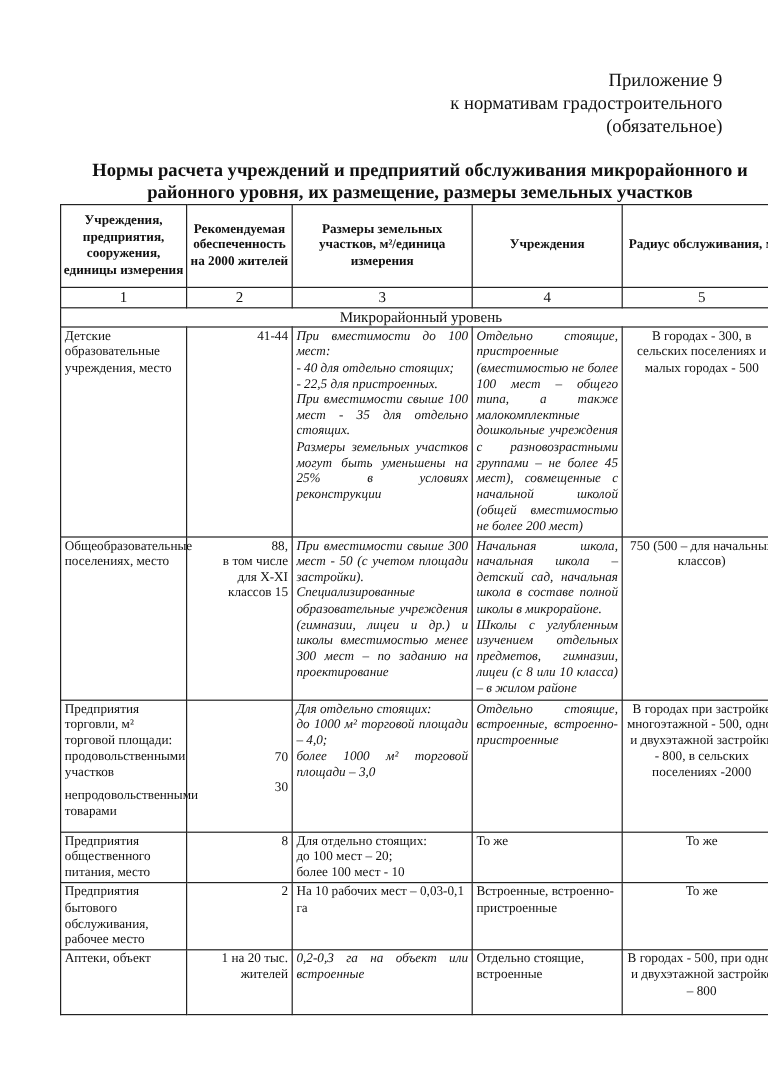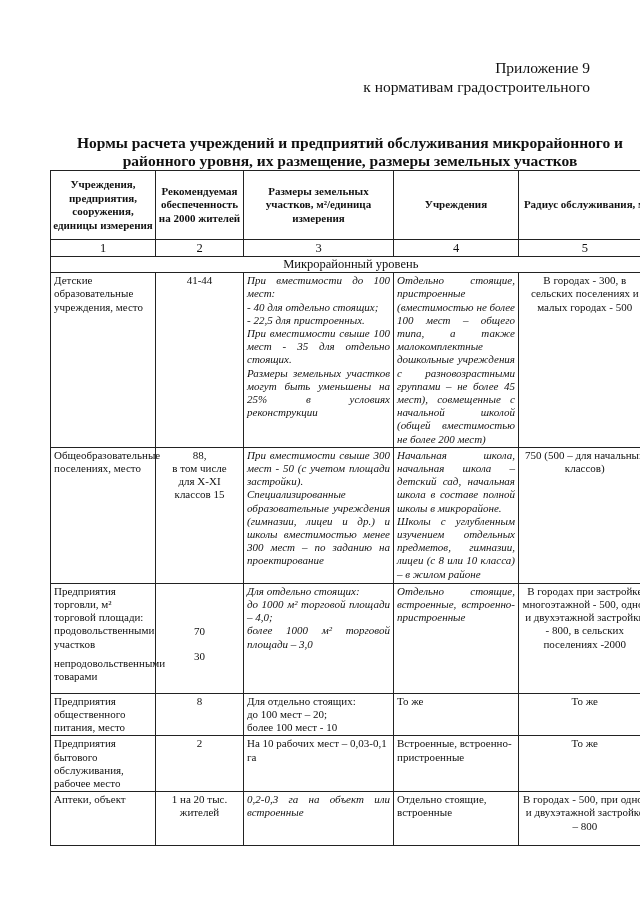--- a/index.html
+++ b/index.html
@@ -10,21 +10,21 @@
     body {
       width: 640px;
       height: 905px;
       position: relative;
       overflow: hidden;
       font-family: "Liberation Serif", "DejaVu Serif", serif;
       color: #111111;
     }
     .appendix {
       position: absolute;
-      right: 50px;
+      right: 38px;
       top: 58px;
       text-align: right;
       font-size: 15.5px;
       line-height: 19px;
     }
     .appendix div { white-space: nowrap; }
     .doc-title {
       position: absolute;
       left: 50px;
       width: 600px;
@@ -69,32 +69,33 @@
       font-size: 12.5px;
       line-height: 14px;
       padding: 1px 0;
     }
     .section td {
       text-align: center;
       font-weight: bold;
       font-size: 12.5px;
       padding: 6px 0 4px 0;
     }
-    .c2 { text-align: center; margin-top: 42px; }
+    .c2 { text-align: right; margin-top: 42px; }
     .c5 { text-align: center; }
     .just { text-align: justify; font-style: italic; }
     .gap { display: block; height: 6px; }
     .pre { white-space: pre-line; }
   </style>
 </head>
 <body>
 
 <div class="appendix">
   <div>Приложение 9</div>
   <div>к нормативам градостроительного</div>
+  <div>(обязательное)</div>
 </div>
 
 <div class="doc-title">
   <div>Нормы расчета учреждений и предприятий обслуживания микрорайонного и</div>
   <div>районного уровня, их размещение, размеры земельных участков</div>
 </div>
 
 <table class="norms">
   <colgroup>
     <col style="width:105px">

